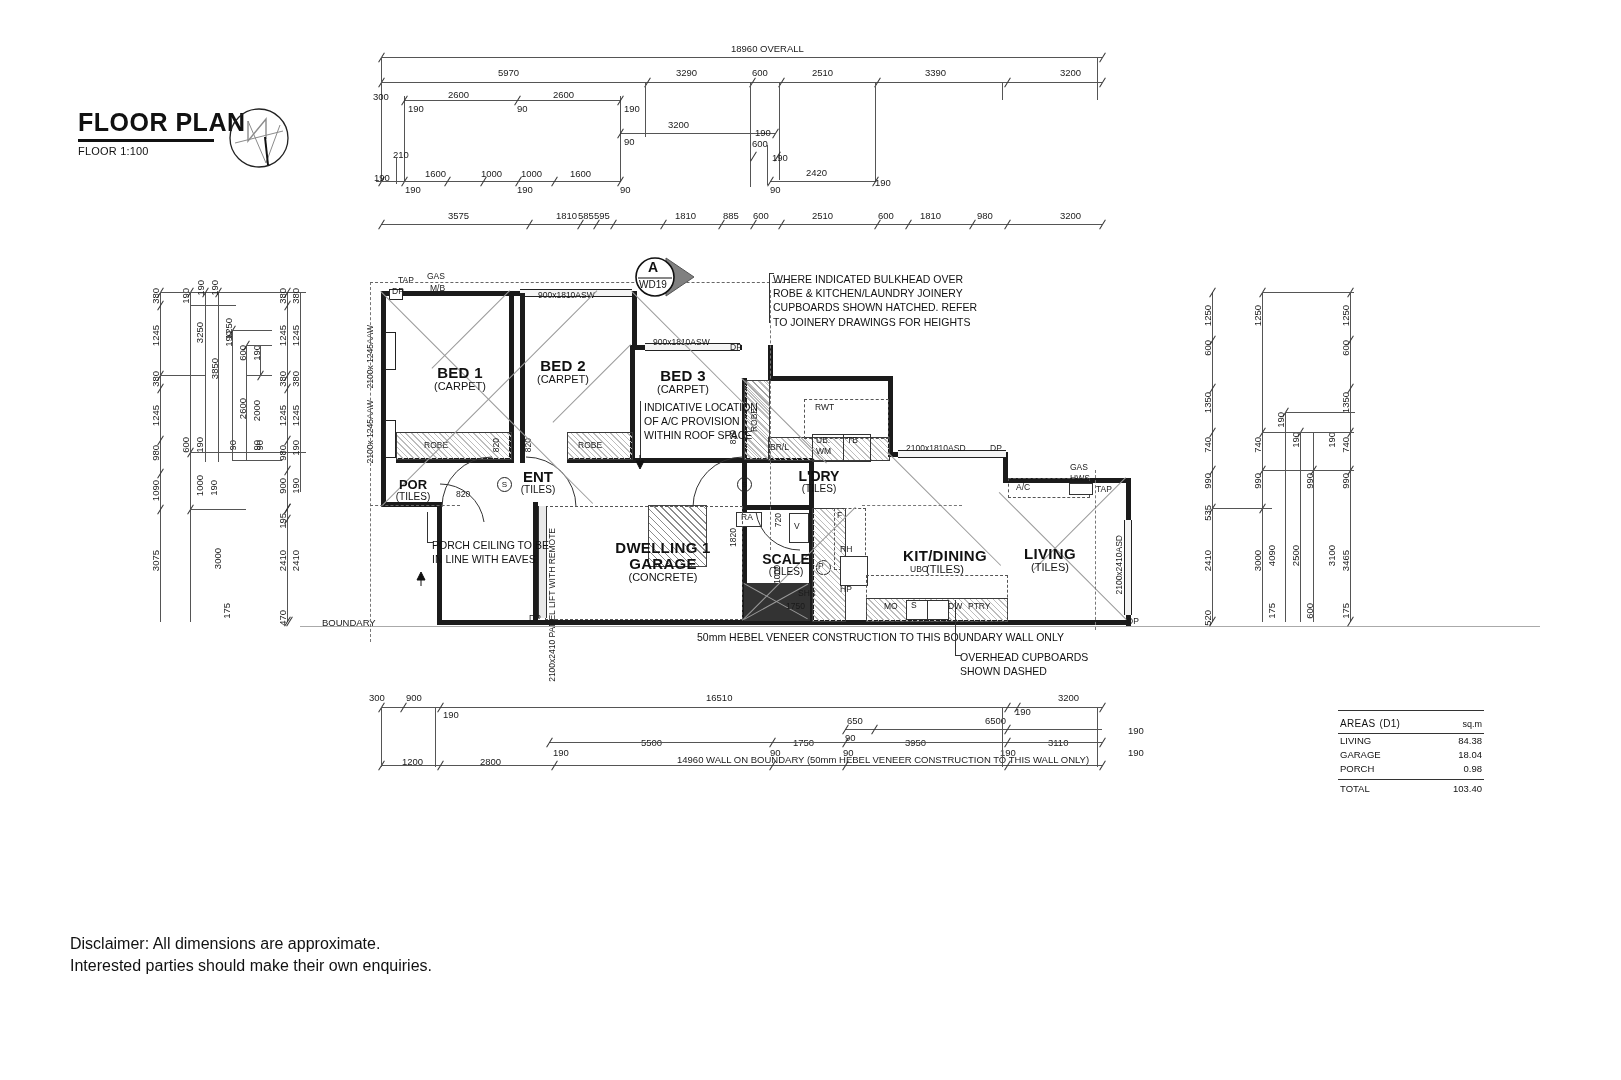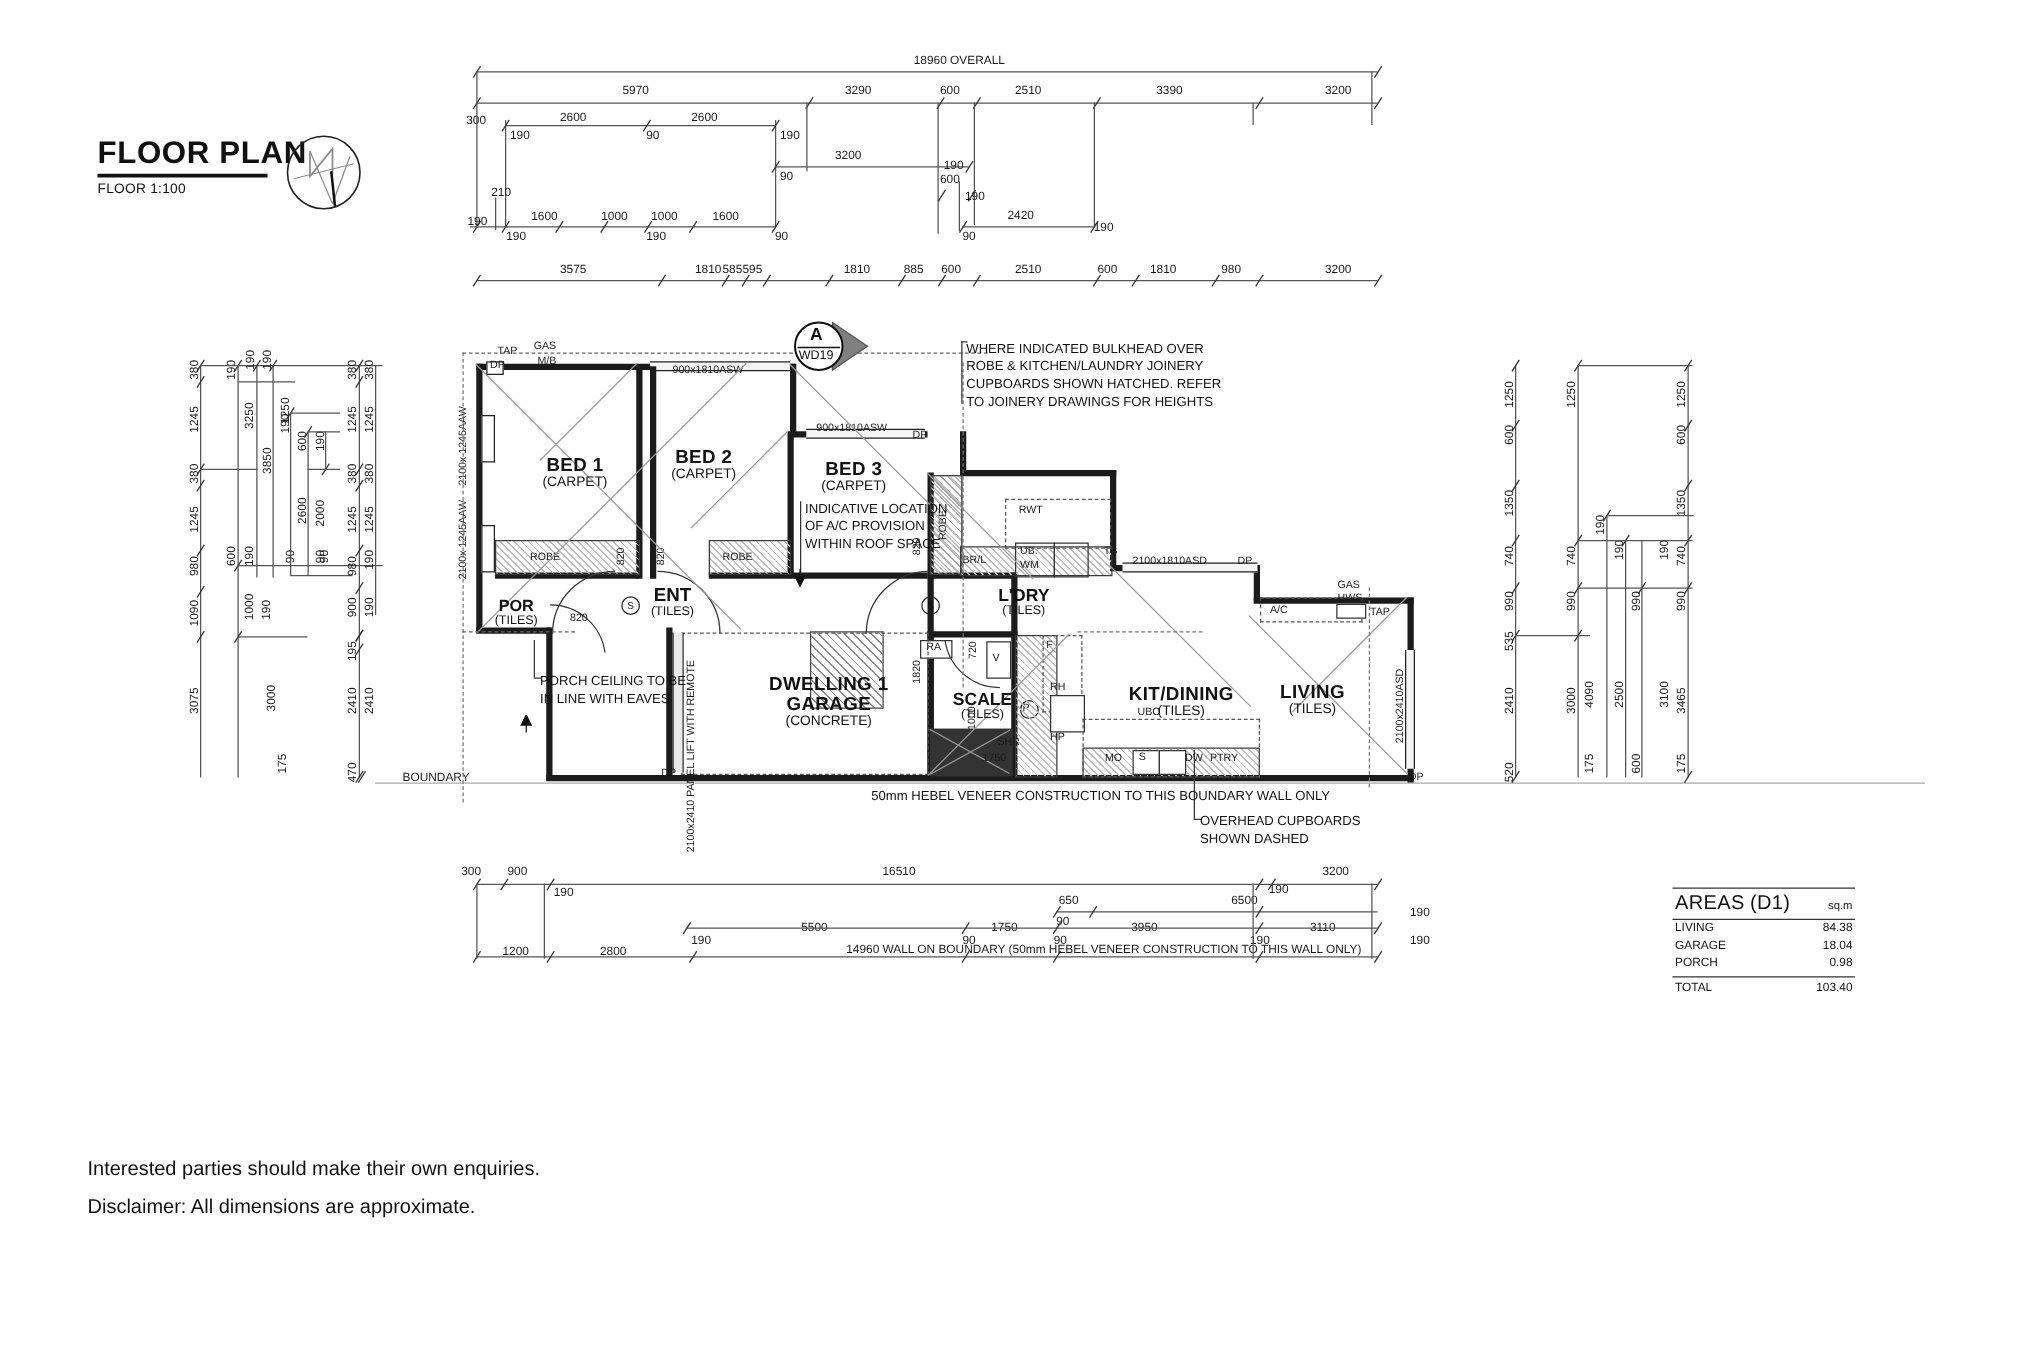--- a/index.html
+++ b/index.html
@@ -52,21 +52,21 @@
   .note{font-size:10.5px;line-height:1.35;color:#111;}
   .smark{position:absolute;width:13px;height:13px;border:1px solid #222;
         border-radius:50%;font-size:8px;text-align:center;line-height:13px;}
   
   #wd-marker{left:628px;top:256px;width:68px;height:42px;}
   
   #areas{left:1338px;top:710px;width:146px;}
   #areas .hd{display:flex;justify-content:space-between;align-items:baseline;
      border-top:1.4px solid #333;border-bottom:1.4px solid #333;padding:3px 2px 3px 2px;}
   #areas .hd .a{font-size:14px;letter-spacing:.3px;}
-  #areas .hd .a span{font-size:16px;}
+  #areas .hd .a span{font-size:10px;}
   #areas .hd .u{font-size:9px;}
   #areas .row{display:flex;justify-content:space-between;font-size:9.5px;padding:0 2px;line-height:1.45;}
   #areas .tot{display:flex;justify-content:space-between;font-size:9.5px;padding:3px 2px 0 2px;
      border-top:1.4px solid #333;margin-top:4px;}
   
   #caption{left:70px;top:925px;width:1200px;}
   #caption .c1{font-size:21.5px;line-height:1.35;color:#111;}
   #caption .c2{font-size:16px;line-height:1.4;color:#111;margin-top:8px;}
   .leader{position:absolute;background:#333;}
 </style>
@@ -430,21 +430,21 @@
 
   <div class="hatch" style="left:648px;top:505px;width:57px;height:60px;"></div>
   <div class="hatch" style="left:744px;top:380px;width:24px;height:78px;opacity:.55;"></div>
 
   <div class="dot" style="left:768px;top:437px;width:120px;height:22px;"></div>
   <div class="abs tiny nw" style="left:770px;top:443px;">BR/L</div>
   <div class="thin" style="left:812px;top:434px;width:30px;height:26px;border:1px solid #333;background:transparent;"></div>
   <div class="thin" style="left:843px;top:434px;width:26px;height:26px;border:1px solid #333;background:transparent;"></div>
   <div class="abs tiny nw" style="left:816px;top:436px;">UB.</div>
   <div class="abs tiny nw" style="left:816px;top:447px;">WM</div>
-  <div class="abs tiny nw" style="left:847px;top:436px;margin-left:36px;">TB</div>
+  <div class="abs tiny nw" style="left:847px;top:436px;">TB</div>
 
   <div class="dashbox" style="left:804px;top:399px;width:83px;height:38px;"></div>
   <div class="abs tiny nw" style="left:815px;top:403px;">RWT</div>
 
   <div class="dashbox" style="left:1008px;top:478px;width:80px;height:18px;"></div>
   <div class="abs tiny nw" style="left:1016px;top:483px;">A/C</div>
   <div class="abs tiny nw" style="left:1070px;top:463px;">GAS</div>
   <div class="abs tiny nw" style="left:1070px;top:474px;">HWS</div>
   <div class="thin" style="left:1069px;top:483px;width:22px;height:10px;border:1px solid #333;background:#fff;"></div>
   <div class="abs tiny nw" style="left:1096px;top:485px;">TAP</div>
@@ -689,15 +689,15 @@
     <span>PORCH</span>
     <span>0.98</span>
   </div>
   <div class="tot">
     <span>TOTAL</span>
     <span>103.40</span>
   </div>
 </div>
 
 <div class="abs" id="caption">
+  <div class="c2">Disclaimer: All dimensions are approximate.</div>
   <div class="c2" style="margin-top:0;">Interested parties should make their own enquiries.</div>
-  <div class="c2">Disclaimer: All dimensions are approximate.</div>
 </div>
 
 </body></html>

